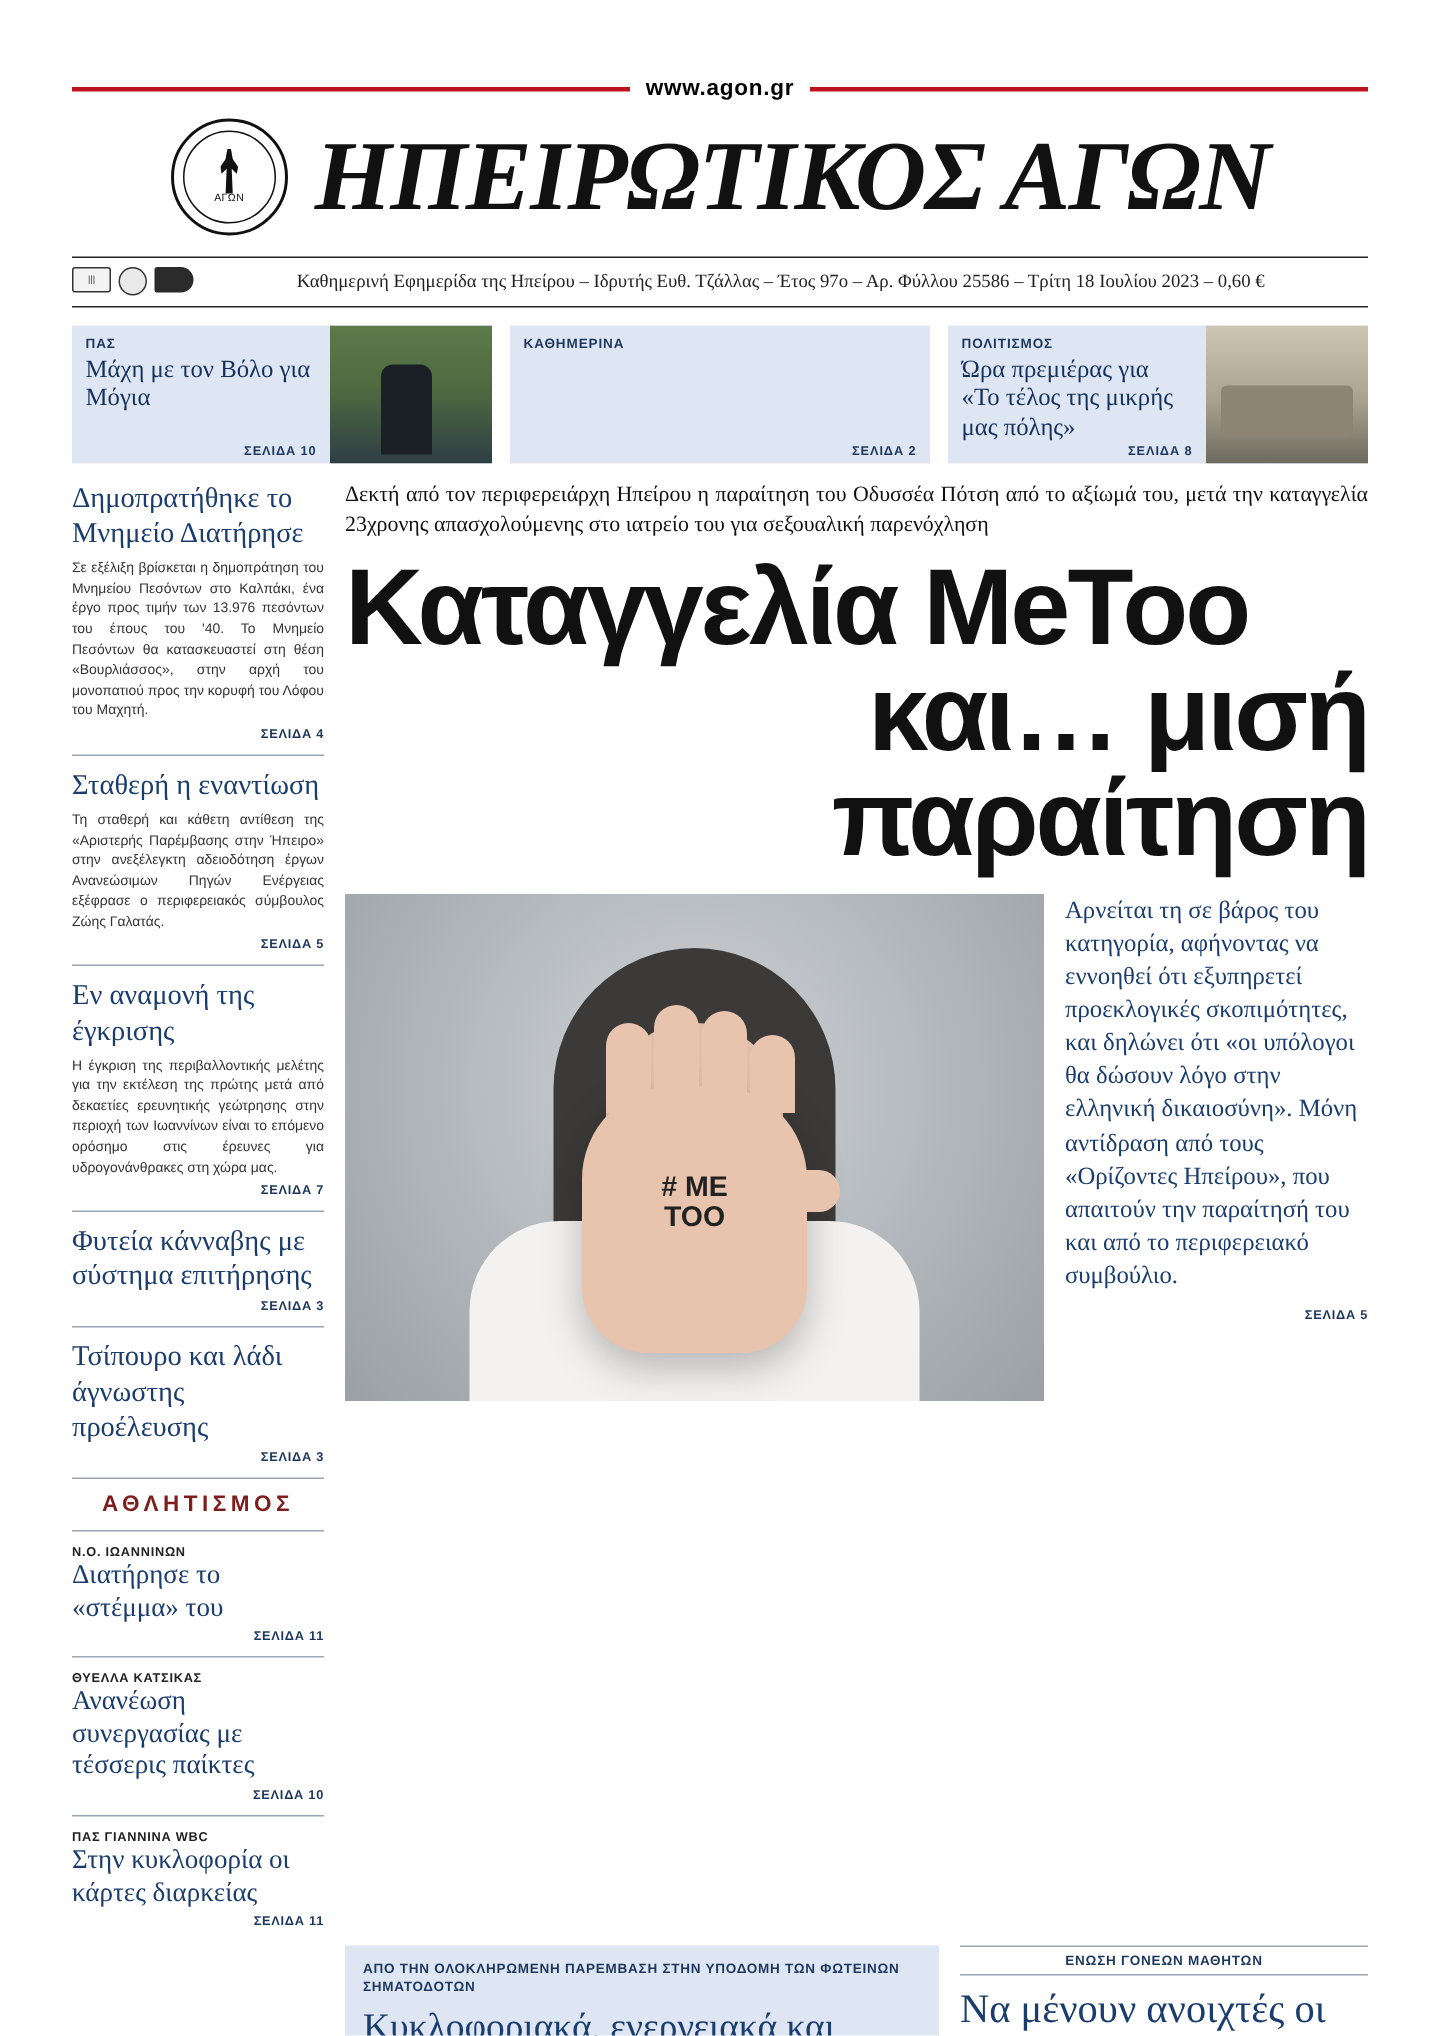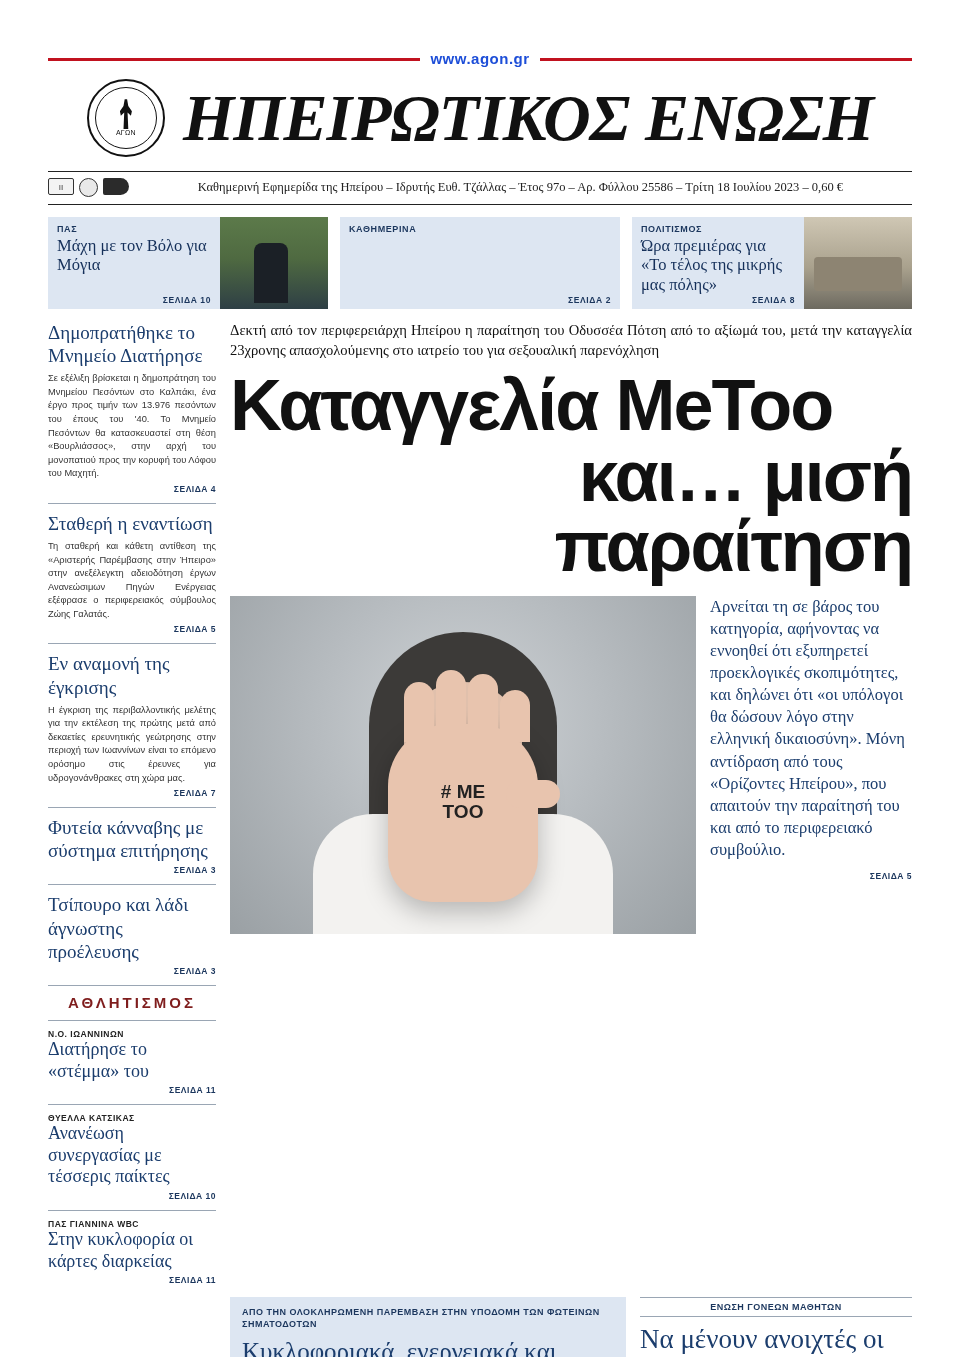--- a/index.html
+++ b/index.html
@@ -9,21 +9,21 @@
     background: #ffffff;
     font-family: "Liberation Sans", sans-serif;
     color: #111;
     overflow: hidden;
   }
   .page { position: relative; width: 960px; height: 1357px; padding: 0 48px; }
 
   
   .topline { margin-top: 58px; border-top: 3px solid #c1121f; }
   .web-url {
-    text-align: center; color: #1d4ed8; font-weight: bold;
+    text-align: center; color: #000000; font-weight: bold;
     font-size: 15px; letter-spacing: .5px;
     margin-top: -11px;
   }
   .web-url span { background:#fff; padding: 0 10px; }
   .masthead { display:flex; align-items:center; justify-content:center; gap:18px; margin-top: 12px; }
   .crest {
     width: 78px; height: 78px; border-radius: 50%;
     border: 2px solid #111; display:flex; align-items:center; justify-content:center;
     font-size: 8px; line-height:1.05; text-align:center; color:#111; position:relative;
   }
@@ -188,21 +188,21 @@
   <div class="topline"></div>
   <div class="web-url"><span>www.agon.gr</span></div>
 
   <div class="masthead">
     <div class="crest">
       <div class="inner">
           <div class="figure"></div>
           <div>ΑΓΩΝ</div>
         </div>
     </div>
-    <div class="paper-title">ΗΠΕΙΡΩΤΙΚΟΣ ΕΝΩΣΗ</div>
+    <div class="paper-title">ΗΠΕΙΡΩΤΙΚΟΣ ΑΓΩΝ</div>
   </div>
 
   <div class="rule-thin"></div>
   <div class="subbar">
     <div class="badges">
       <div class="badge-box">|||</div>
       <div class="badge-round"></div>
       <div class="badge-arrow"></div>
     </div>
     <div class="meta">Καθημερινή Εφημερίδα της Ηπείρου – Ιδρυτής Ευθ. Τζάλλας – Έτος 97ο – Αρ. Φύλλου 25586 – Τρίτη 18 Ιουλίου 2023 – 0,60 €</div>

